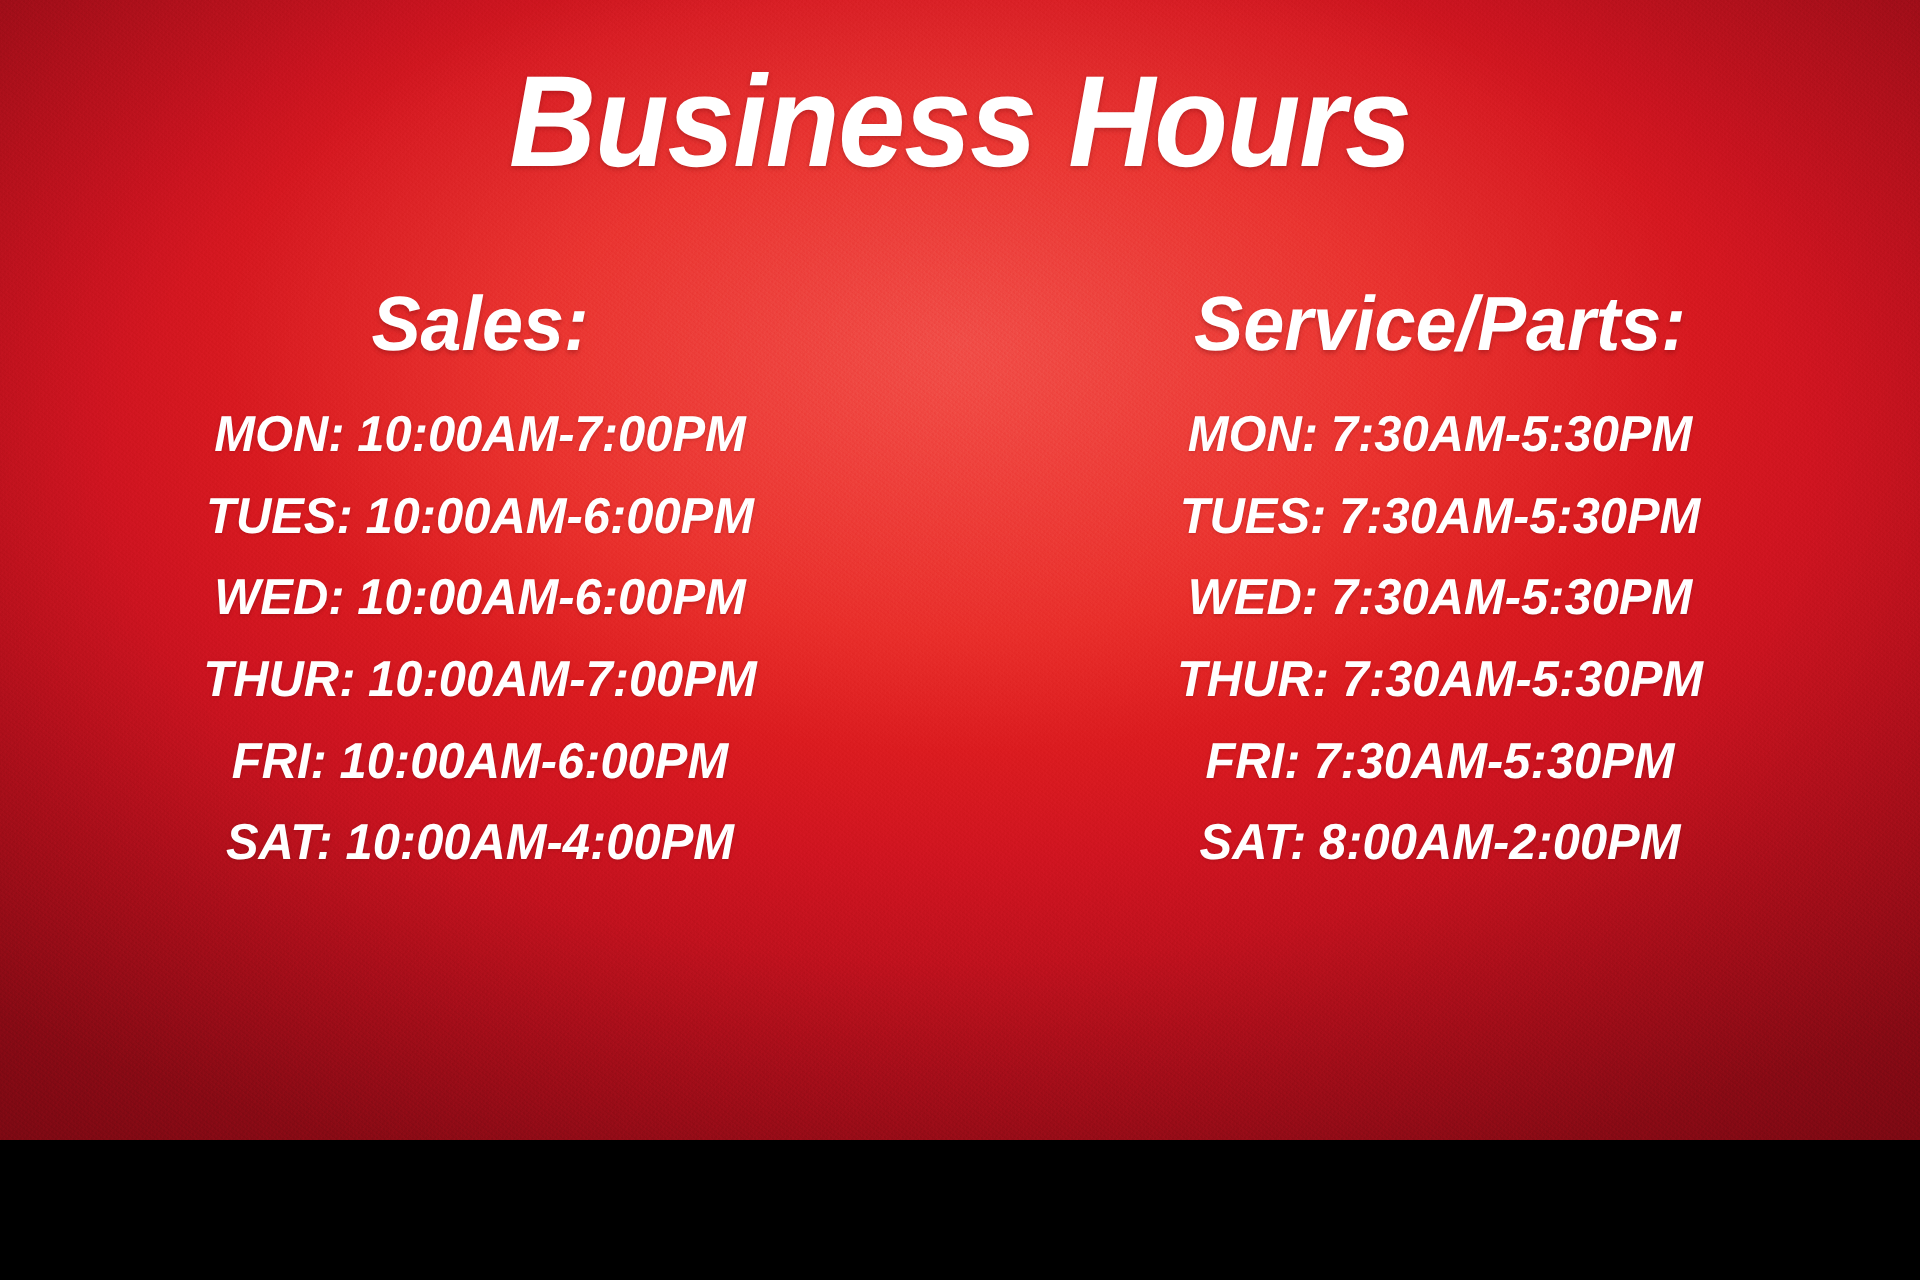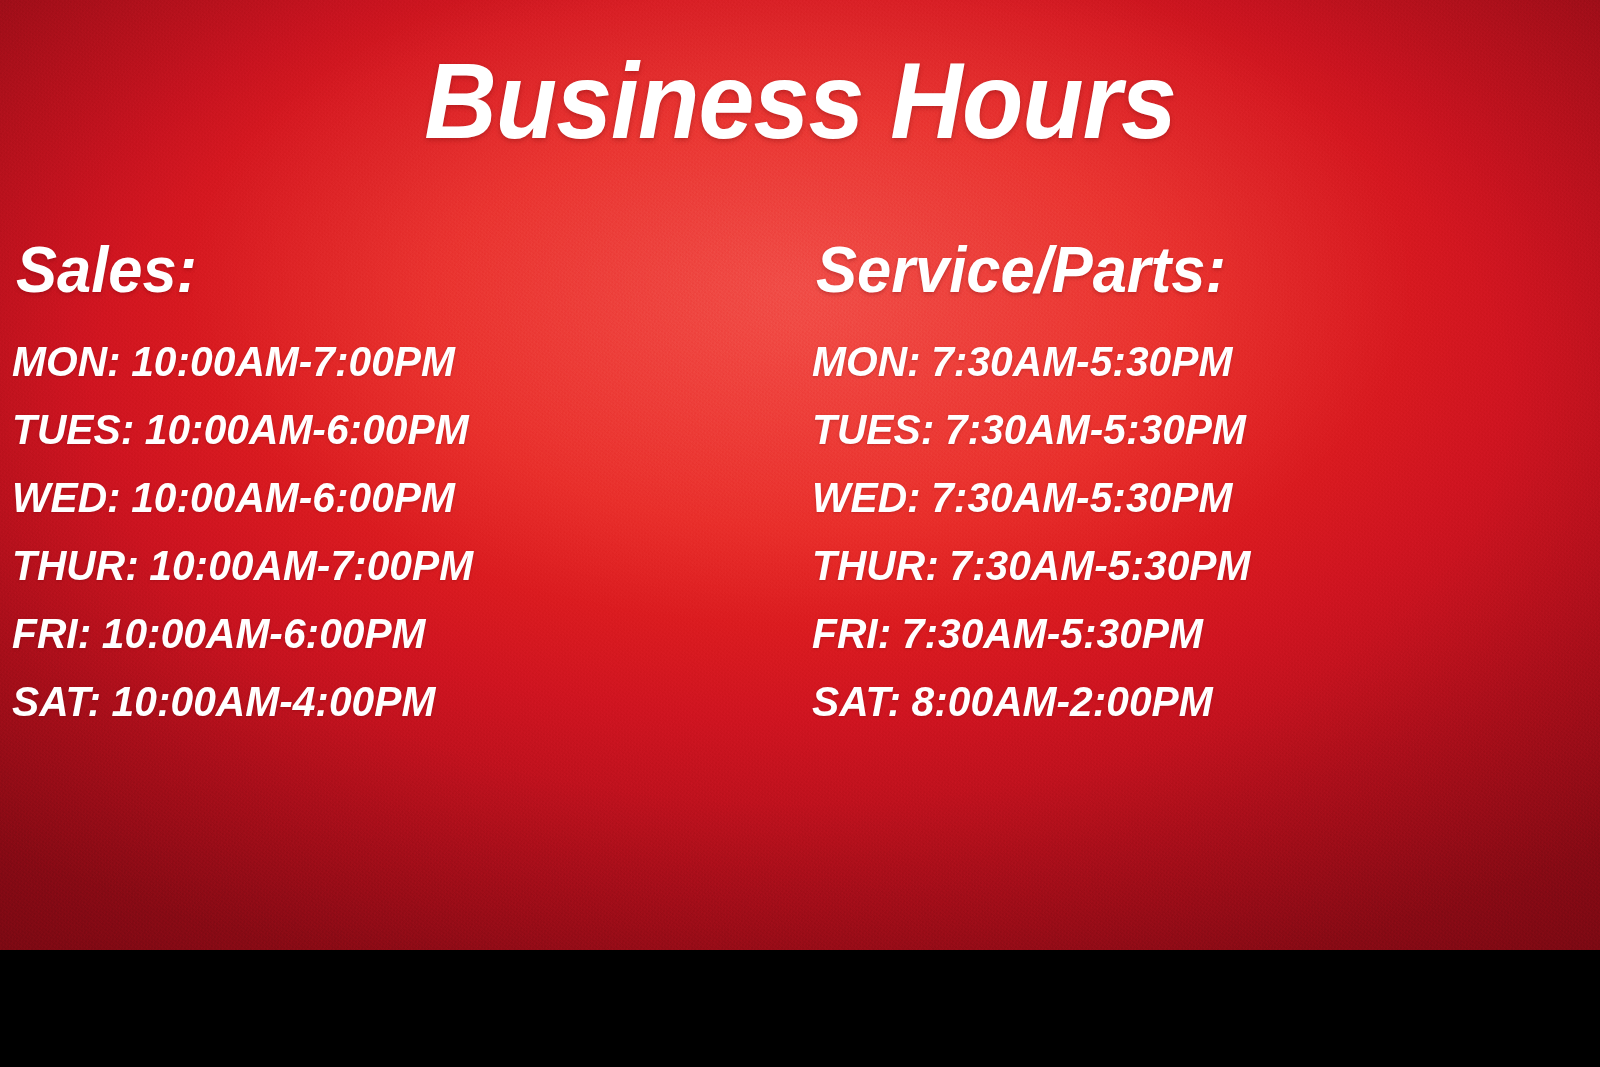--- a/index.html
+++ b/index.html
@@ -92,20 +92,21 @@
 
   .columns {
     position: absolute;
     top: 238px;
     left: 0;
     width: 100%;
     display: flex;
   }
   .col {
     flex: 1 1 50%;
+    text-align: center;
   }
   .col-head {
     font-size: 64px;
     font-weight: 700;
     font-style: italic;
     line-height: 1.0;
     margin-bottom: 26px;
     transform: scaleX(0.96);
     text-shadow: 0 2px 4px rgba(90,0,6,0.28);
   }

